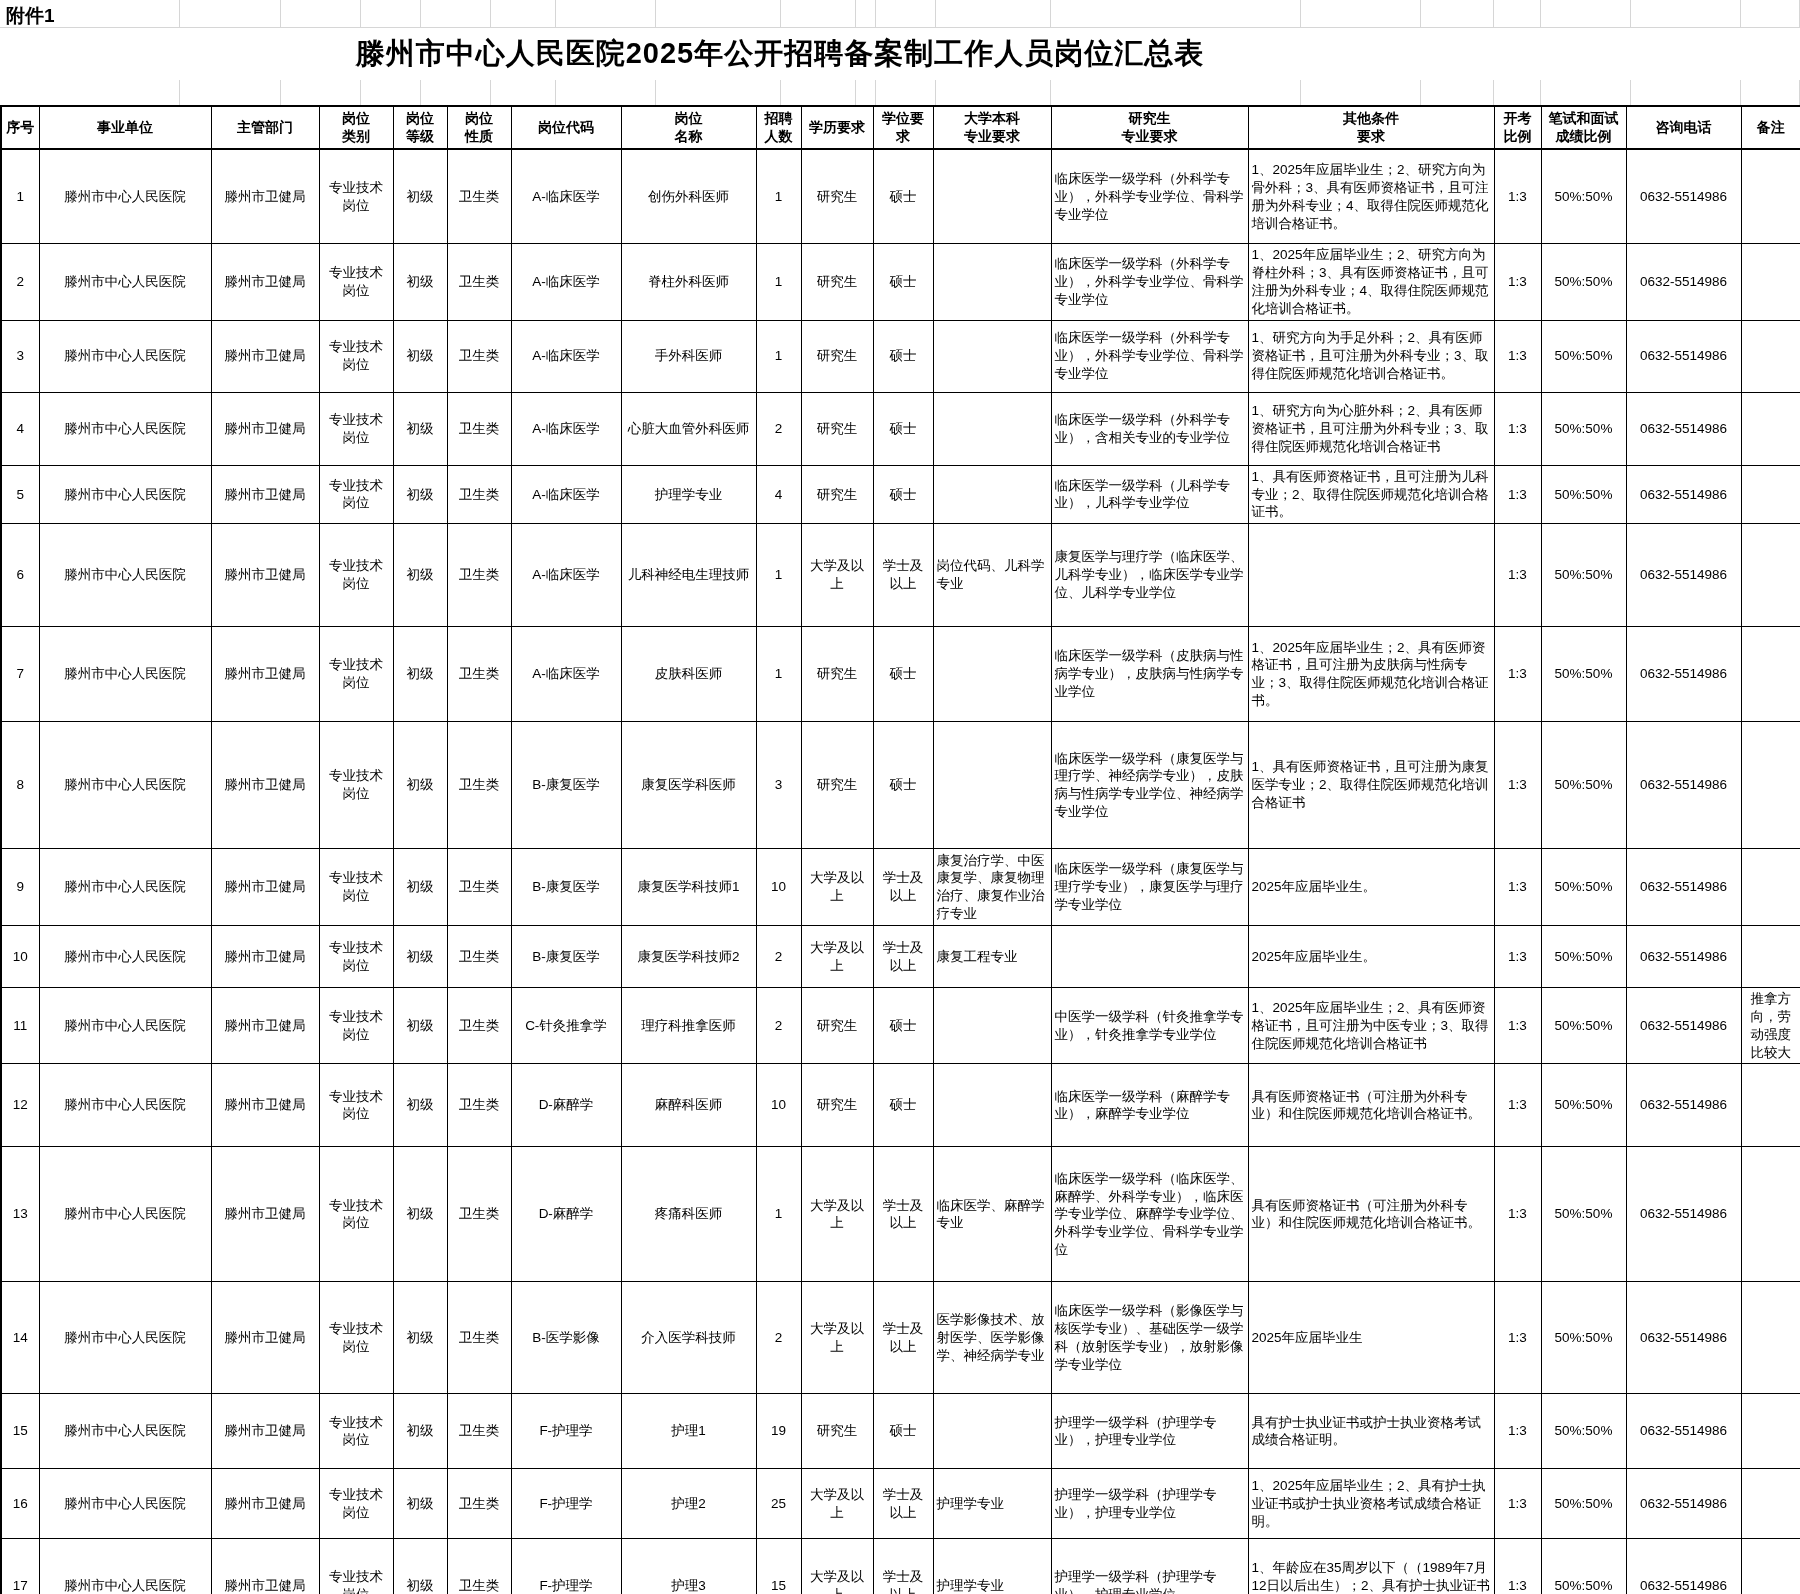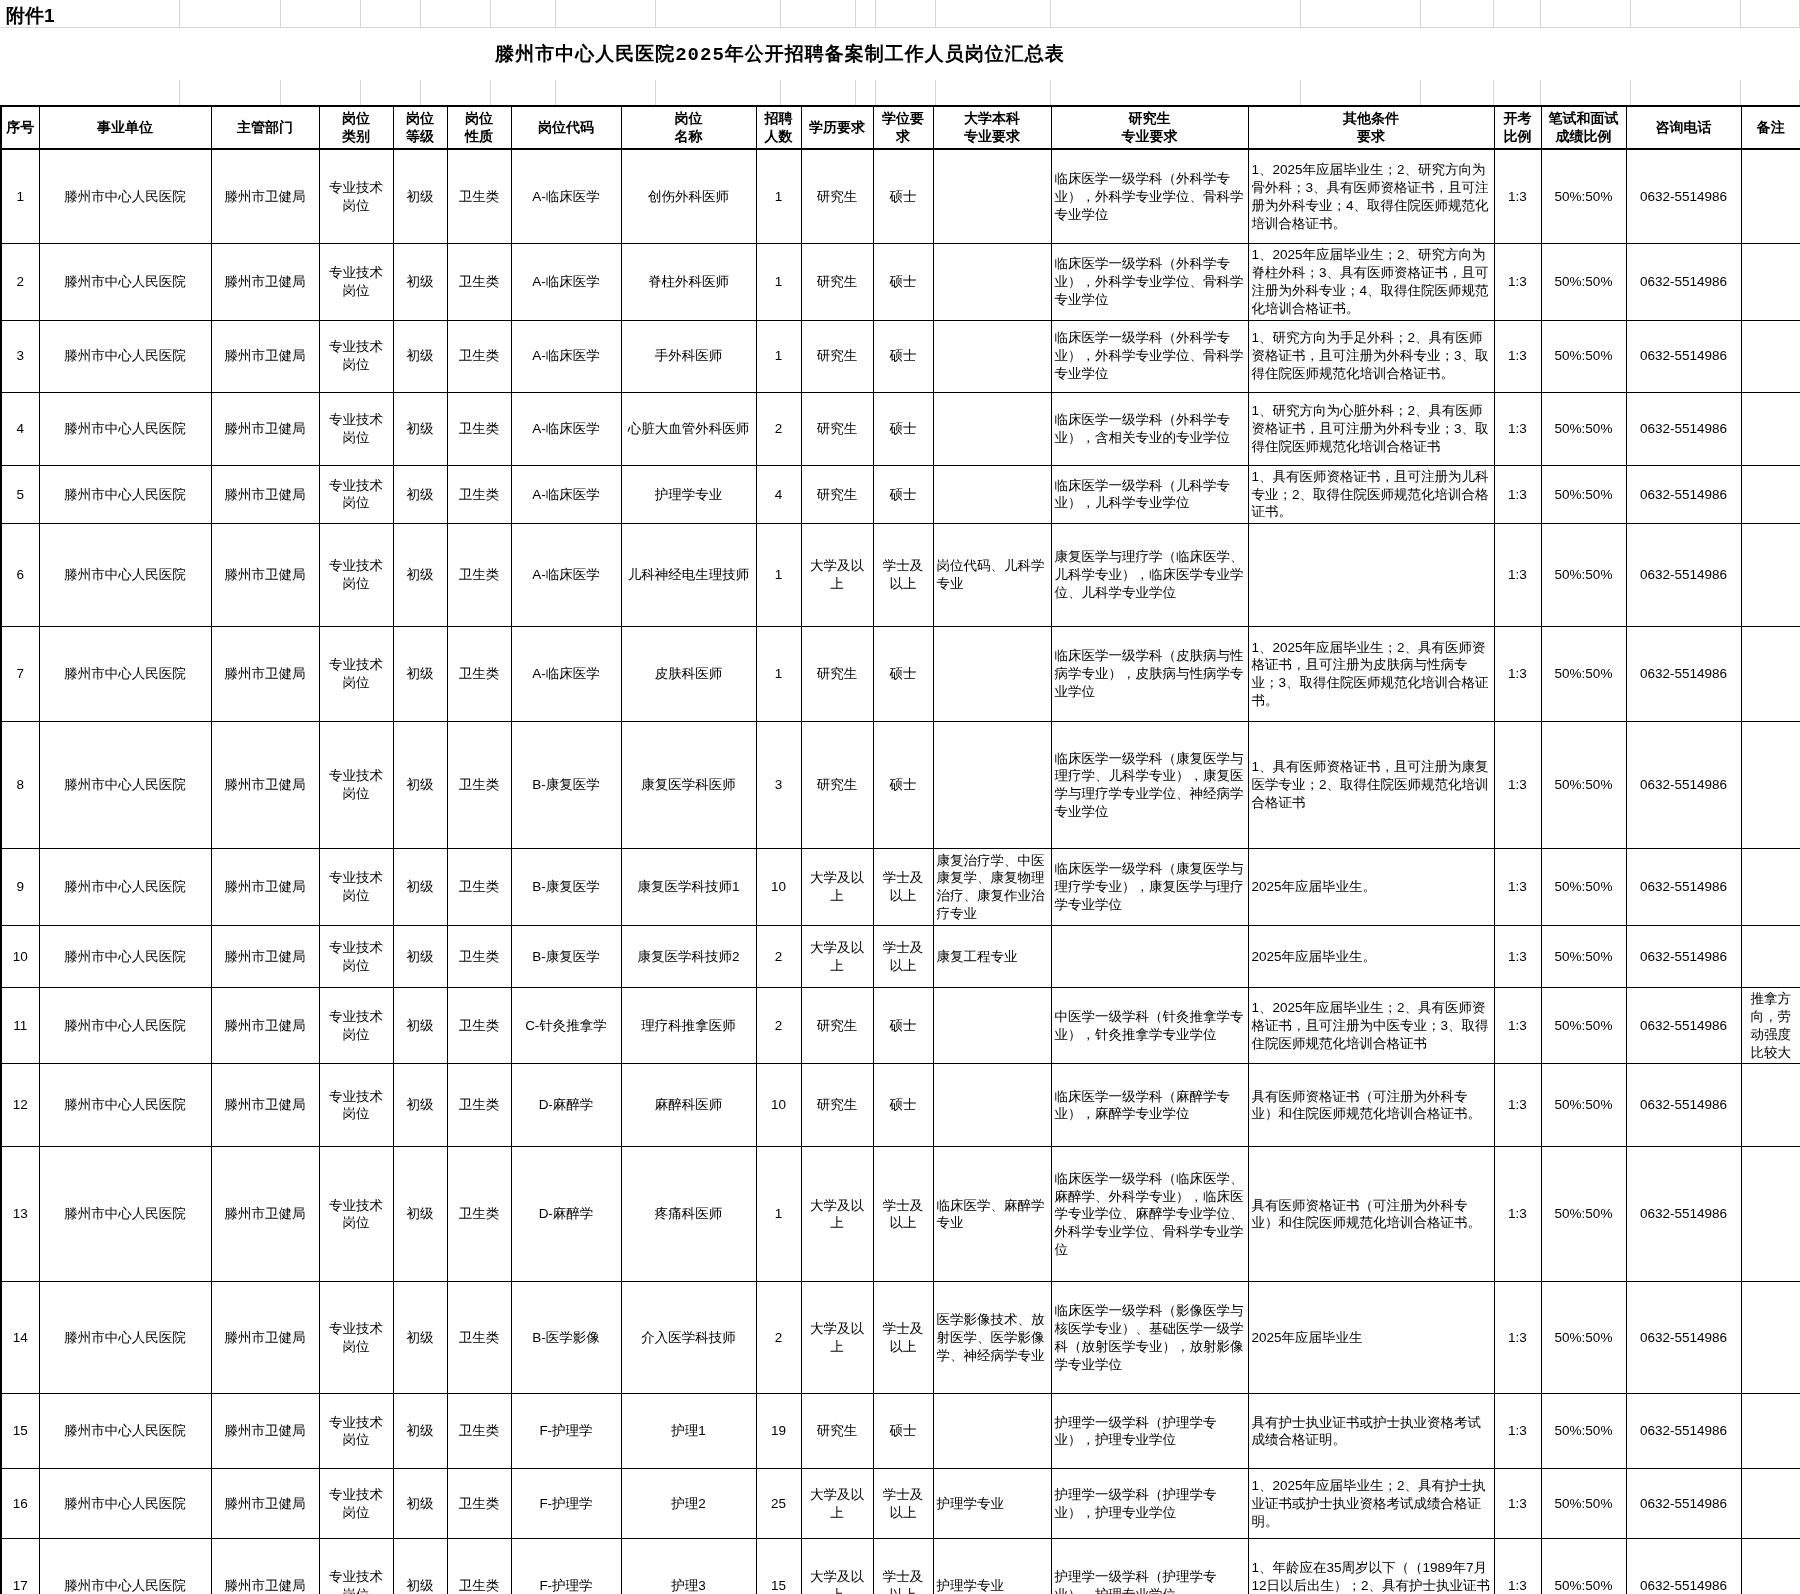--- a/index.html
+++ b/index.html
@@ -25,24 +25,24 @@
     white-space: nowrap;
   }
   .title-row {
     height: 52px;
     width: 1560px;
     display: flex;
     align-items: center;
     justify-content: center;
   }
   .title-row .title {
-    font-size: 19px;
+    font-size: 29px;
     font-weight: bold;
     letter-spacing: 1px;
-    font-family: Liberation Mono, monospace;
+    font-family: Liberation Sans, sans-serif;
     text-align: center;
   }
   table.jobs {
     width: 1800px;
     border-collapse: collapse;
     table-layout: fixed;
     border: 2px solid #000;
   }
   table.jobs th, table.jobs td {
     border: 1px solid #000;
@@ -339,21 +339,21 @@
           <td>滕州市卫健局</td>
           <td>专业技术岗位</td>
           <td>初级</td>
           <td>卫生类</td>
           <td>B-康复医学</td>
           <td>康复医学科医师</td>
           <td>3</td>
           <td>研究生</td>
           <td>硕士</td>
           <td></td>
-          <td>临床医学一级学科（康复医学与理疗学、儿科学专业），康复医学与理疗学专业学位、神经病学专业学位</td>
+          <td>临床医学一级学科（康复医学与理疗学、神经病学专业），皮肤病与性病学专业学位、神经病学专业学位</td>
           <td>1、具有医师资格证书，且可注册为康复医学专业；2、取得住院医师规范化培训合格证书</td>
           <td>1:3</td>
           <td>50%:50%</td>
           <td>0632-5514986</td>
           <td></td>
         </tr>
         <tr>
           <td>9</td>
           <td>滕州市中心人民医院</td>
           <td>滕州市卫健局</td>

